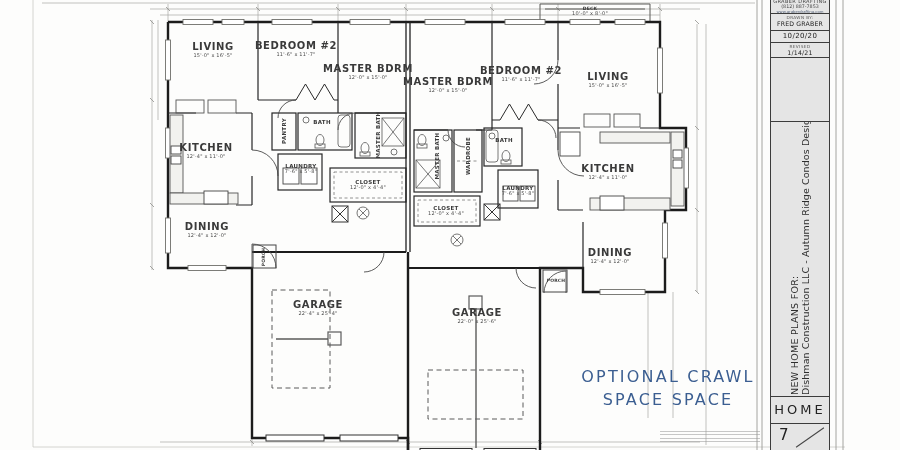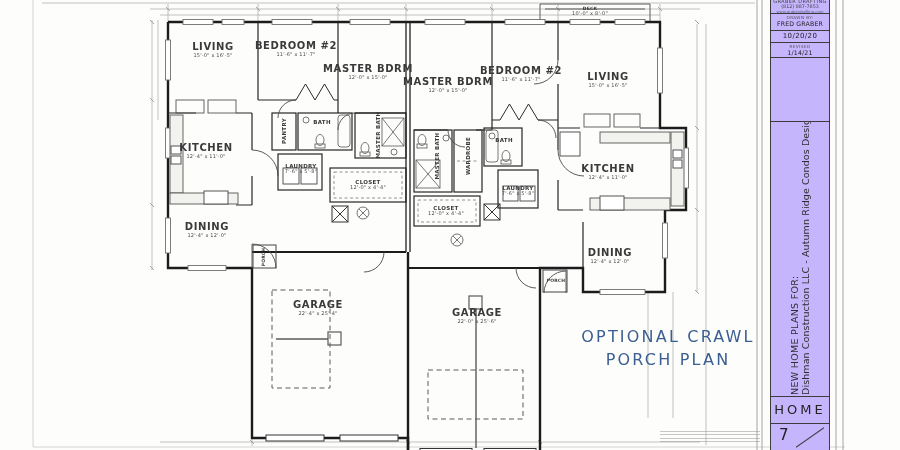--- a/index.html
+++ b/index.html
@@ -15,30 +15,30 @@
   
   .lbl{position:absolute;transform:translate(-50%,-50%);text-align:center;color:#2f2f2f;white-space:nowrap;line-height:1.15;}
   .lbl .nm{display:block;font-size:10px;letter-spacing:.6px;font-weight:bold;color:#3a3a3a;}
   .lbl .dm{display:block;font-size:5px;letter-spacing:.2px;color:#4a4a4a;font-weight:normal;}
   .lbl.sm .nm{font-size:5.5px;letter-spacing:.3px;}
   .lbl.tiny .nm{font-size:4.5px;letter-spacing:.2px;}
   .lbl.vert{transform:translate(-50%,-50%) rotate(-90deg);}
 
   
   .annot{
-    position:absolute;left:668px;top:348px;transform:translate(-50%,-50%);
+    position:absolute;left:668px;top:388px;transform:translate(-50%,-50%);
     text-align:center;color:#3b5e91;font-size:16px;letter-spacing:2.2px;
     line-height:1.45;font-weight:normal;white-space:nowrap;
   }
 
   
   .tblock{
     position:absolute;left:770px;top:0;width:60px;height:450px;
     border-left:1.2px solid #3c3c3c;border-right:1.2px solid #3c3c3c;
-    background:#c4b5fd;color:#333;text-align:center;box-sizing:border-box;
+    background:#e5e5e5;color:#333;text-align:center;box-sizing:border-box;
   }
   .tb-row{border-bottom:1.2px solid #3c3c3c;overflow:hidden;position:relative;box-sizing:border-box;}
   .tb-company{height:14px;padding-top:0;}
   .tb-company .co{font-size:5px;letter-spacing:.4px;margin-top:-2px;color:#444;}
   .tb-company .ph{font-size:4.8px;color:#444;}
   .tb-company .web{font-size:3.8px;color:#55627a;text-decoration:underline;}
   .tb-drawn{height:17px;}
   .tb-small-label{font-size:4.2px;letter-spacing:.4px;color:#555;margin-top:1px;}
   .tb-name{font-size:6.2px;letter-spacing:.2px;color:#222;}
   .tb-date{height:12px;font-size:7px;letter-spacing:.4px;padding-top:1px;color:#222;}
@@ -356,21 +356,21 @@
   <div class="lbl tiny" style="left:556px;top:281px">
     <span class="nm">PORCH</span>
   </div>
   <div class="lbl tiny" style="left:590px;top:11px">
     <span class="nm">DECK</span>
     <span class="dm">10'-0" x 8'-0"</span>
   </div>
 
   <div class="annot">
     <div>OPTIONAL CRAWL</div>
-    <div>PORCH PLAN</div>
+    <div>SPACE SPACE</div>
   </div>
 
   <div class="tblock">
     <div class="tb-row tb-company">
       <div class="co">GRABER DRAFTING</div>
       <div class="ph">(812) 887-7853</div>
       <div class="web">www.graberdrafting.com</div>
     </div>
     <div class="tb-row tb-drawn">
       <div class="tb-small-label">DRAWN BY:</div>

